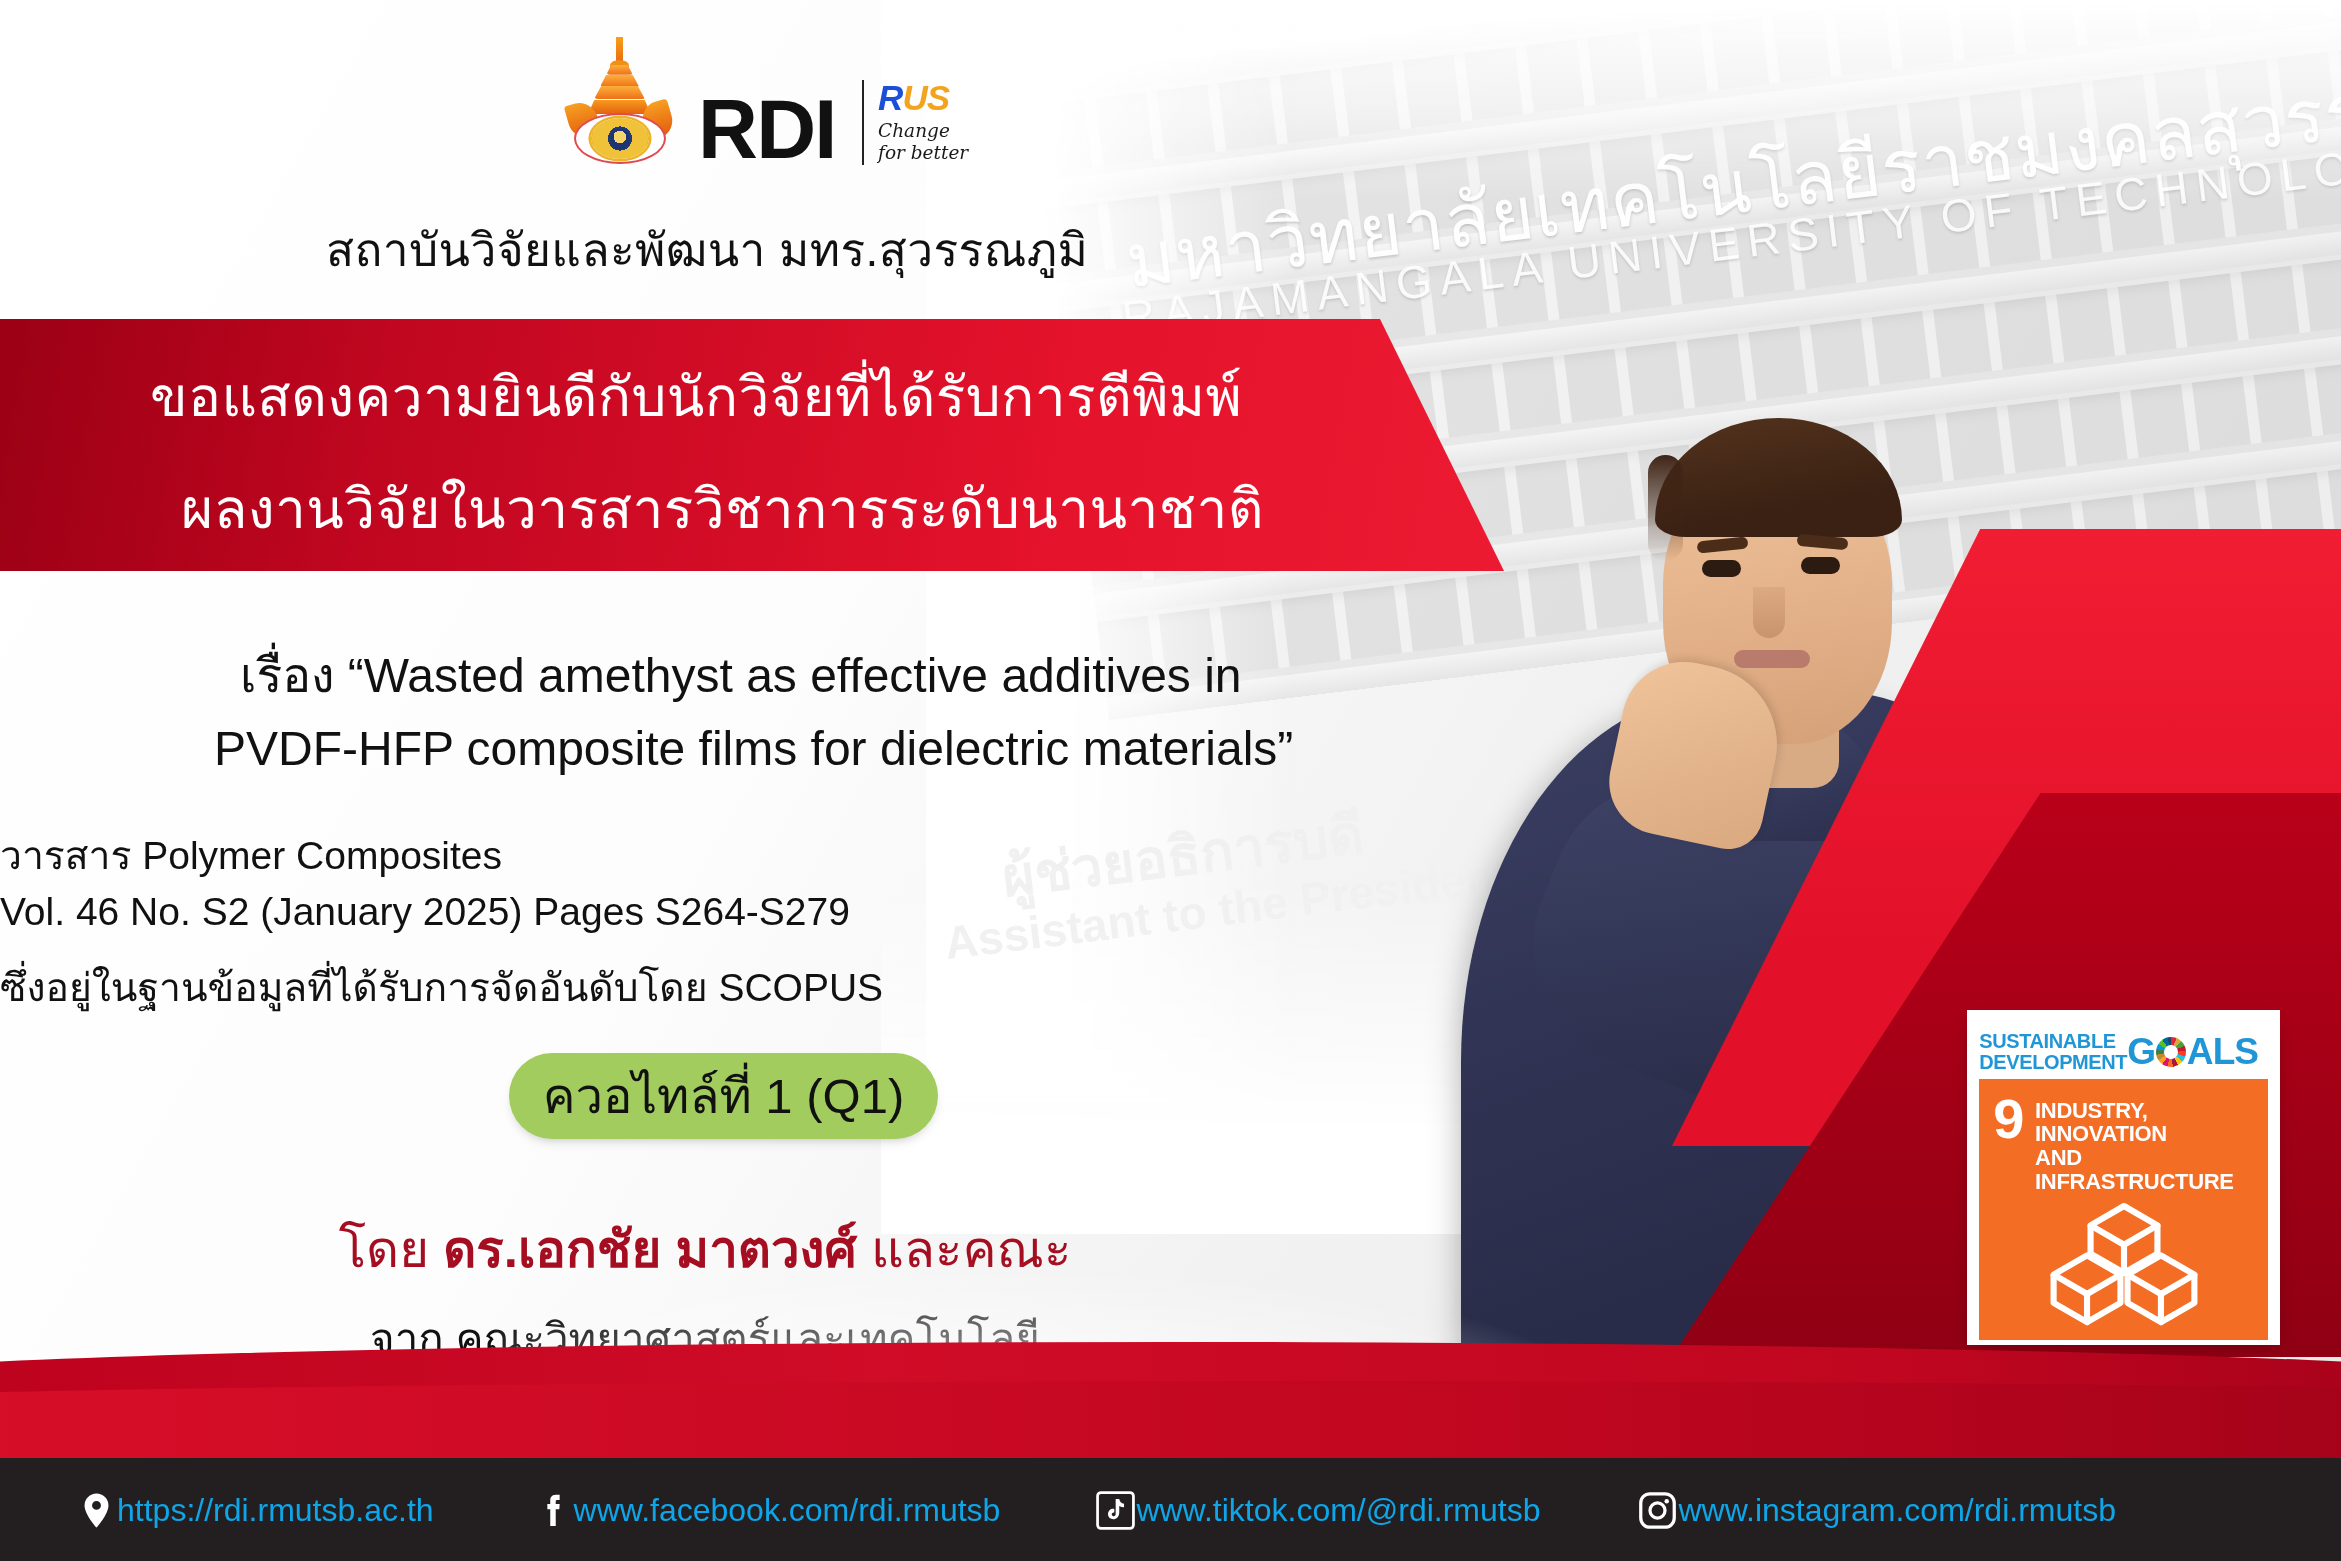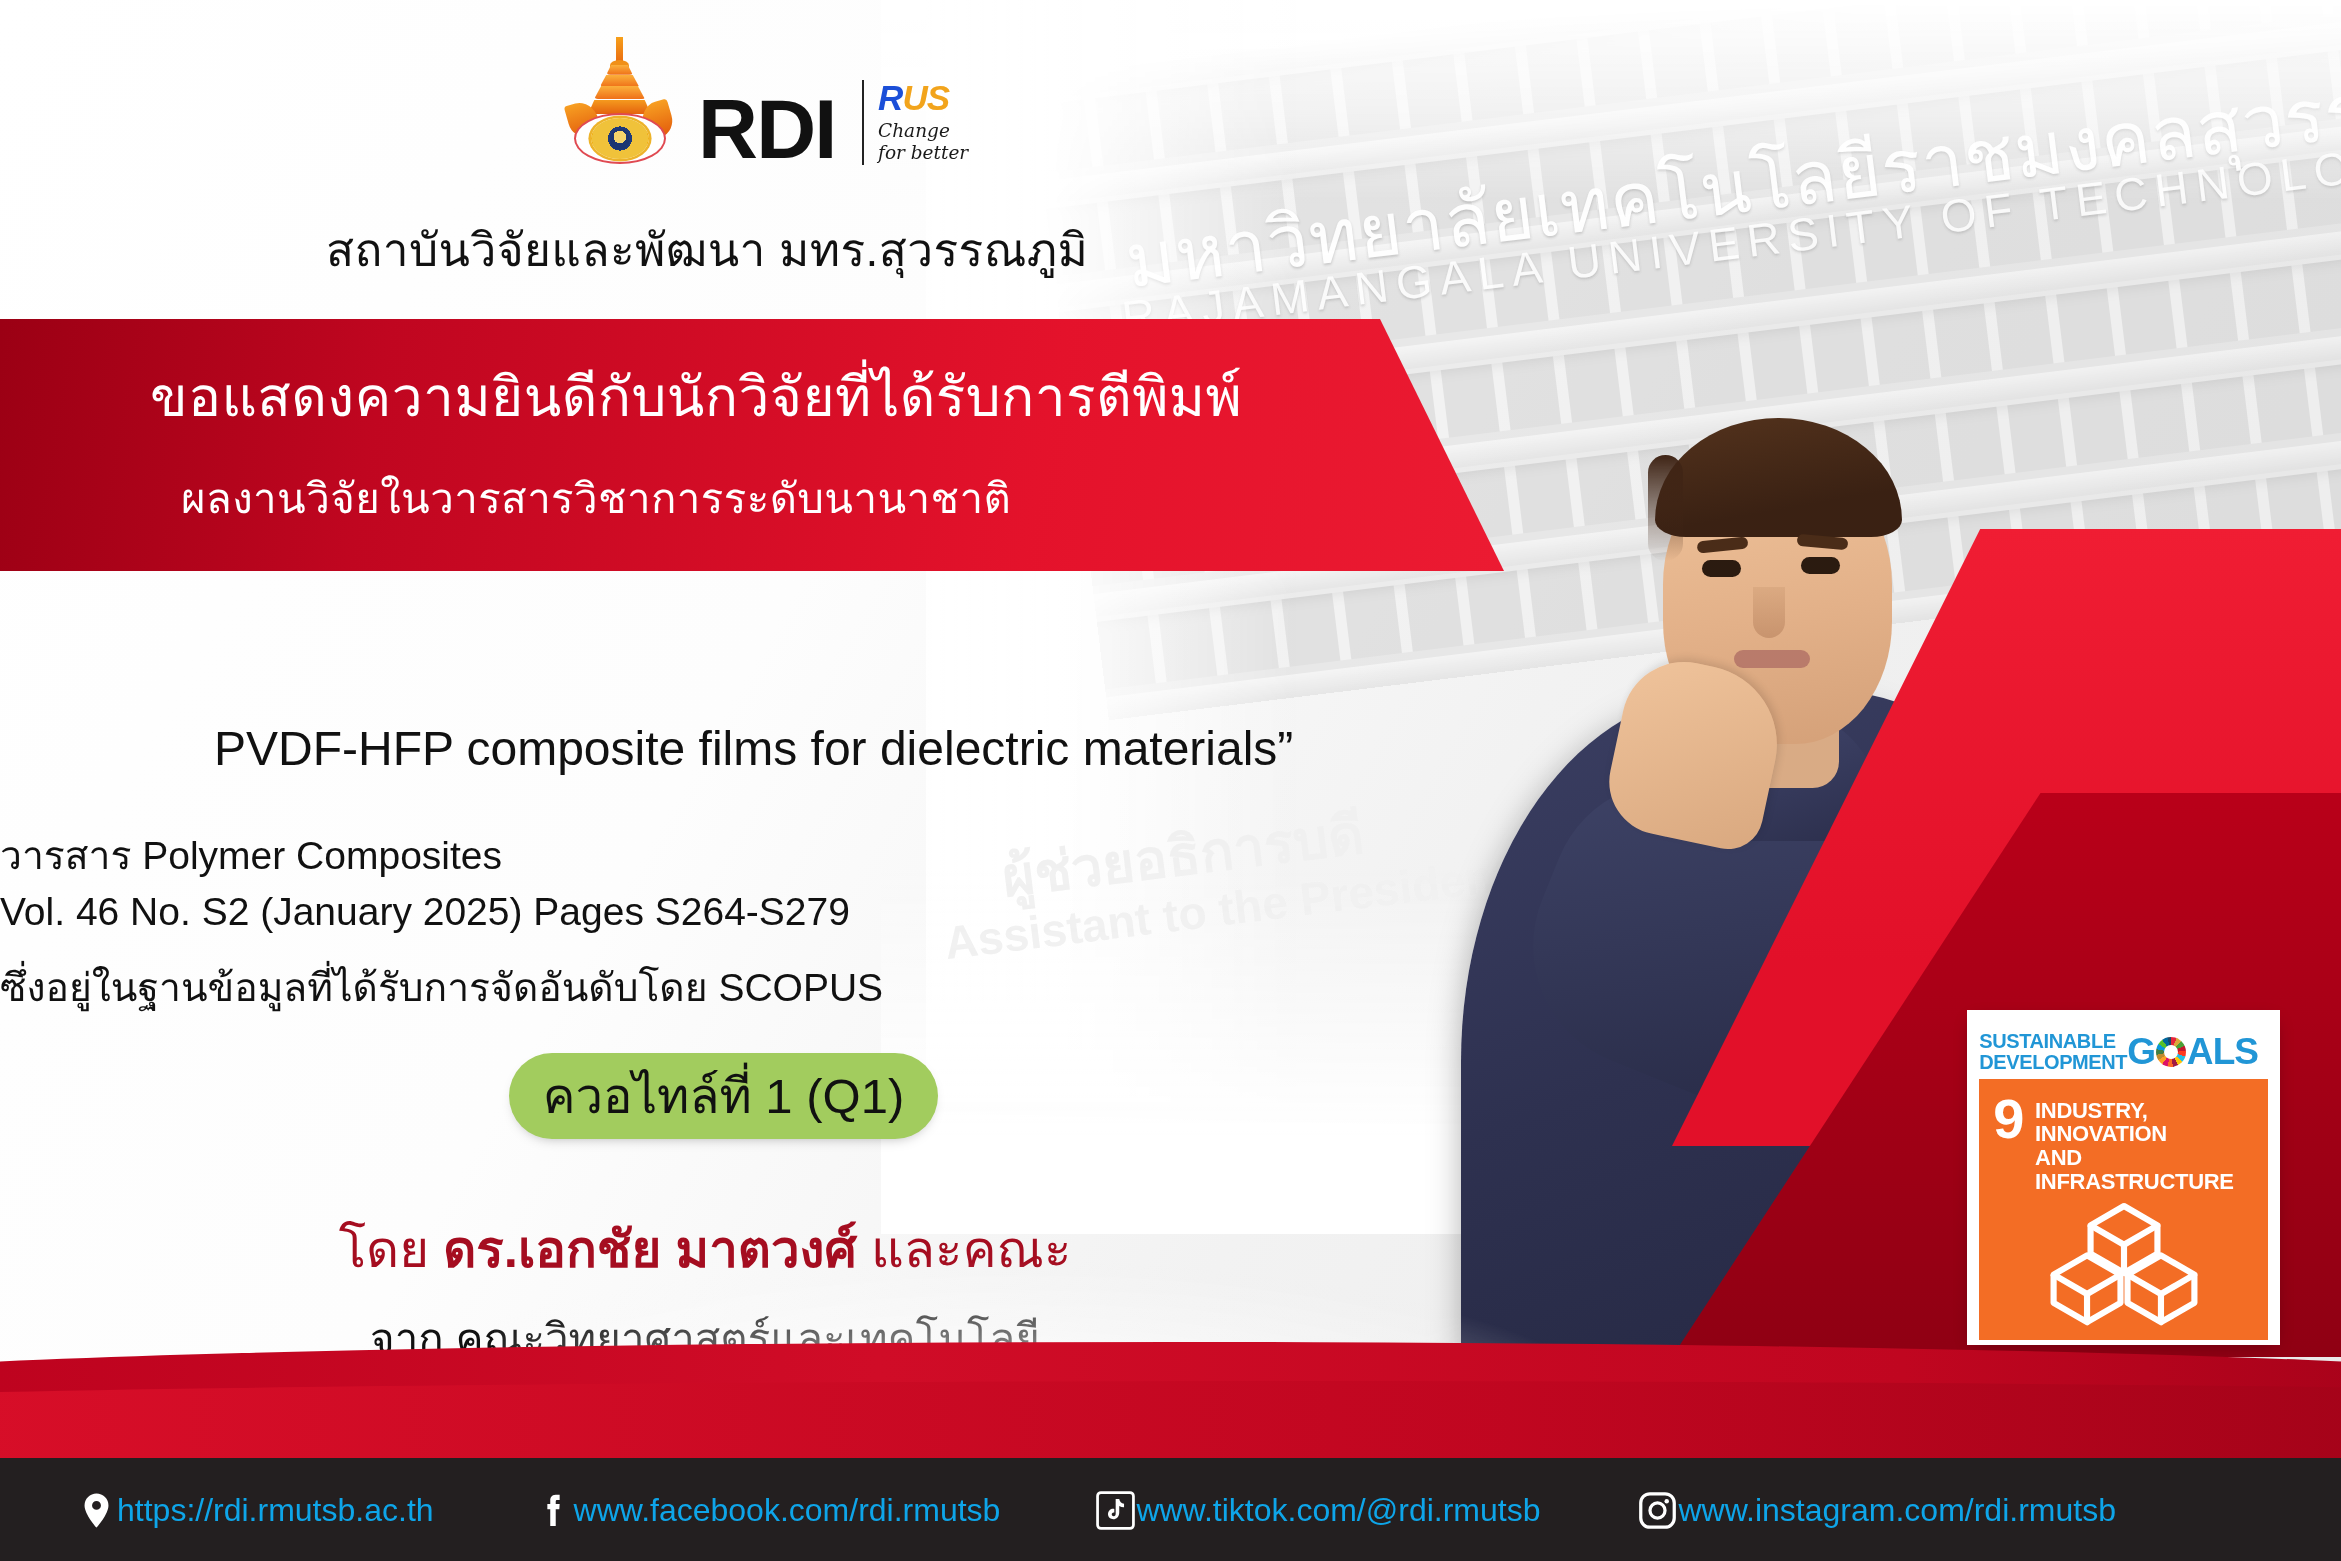--- a/index.html
+++ b/index.html
@@ -228,21 +228,21 @@
   .rus-sub { font-family:"DejaVu Serif", serif; font-style:italic; font-size:18.5px; color:#1a1a1a; line-height:1.22; margin-top:5.3px;}
 
   .org-line {
     position:absolute; left:326px; top:213px; font-size:46px; color:#111;
     letter-spacing:0.4px; white-space:nowrap; font-weight:500;
   }
 
   
   .banner-l1, .banner-l2 { position:absolute; color:#fff; white-space:nowrap; font-weight:500; }
   .banner-l1 { left:150px; top:353px; font-size:55px; letter-spacing:0.4px; }
-  .banner-l2 { left:181px; top:465px; font-size:42px; letter-spacing:0.4px;text-align:center; }
+  .banner-l2 { left:181px; top:465px; font-size:55px; letter-spacing:0.4px;text-align:center; }
 
   
   .title-l1, .title-l2 {
     position:absolute; color:#111; white-space:nowrap; font-size:48px; font-weight:400;
   }
   .title-l1 { left:240px; top:637px; }
   .title-l2 { left:214px; top:721px; }
 
   .journal, .volume, .scopus {
     position:absolute; color:#111; white-space:nowrap; font-size:39px; text-align:left;
@@ -389,20 +389,24 @@
       </div>
     </div>
   </div>
 
   <div class="org-line">สถาบันวิจัยและพัฒนา   มทร.สุวรรณภูมิ</div>
 
   <div class="red-banner"></div>
   <div class="banner-l1">ขอแสดงความยินดีกับนักวิจัยที่ได้รับการตีพิมพ์</div>
   <div class="banner-l2">ผลงานวิจัยในวารสารวิชาการระดับนานาชาติ</div>
 
+  <div class="title-l1">
+    <span>เรื่อง</span>
+    <span>“Wasted amethyst as effective additives in</span>
+  </div>
   <div class="title-l2">PVDF-HFP composite films for dielectric materials”</div>
 
   <div class="journal">วารสาร Polymer Composites</div>
   <div class="volume">Vol. 46 No. S2 (January 2025) Pages S264-S279</div>
   <div class="scopus">ซึ่งอยู่ในฐานข้อมูลที่ได้รับการจัดอันดับโดย SCOPUS</div>
 
   <div class="q-badge">ควอไทล์ที่ 1 (Q1)</div>
 
   <div class="author">
     <span>โดย </span><b>ดร.เอกชัย มาตวงศ์</b><span> และคณะ</span>

